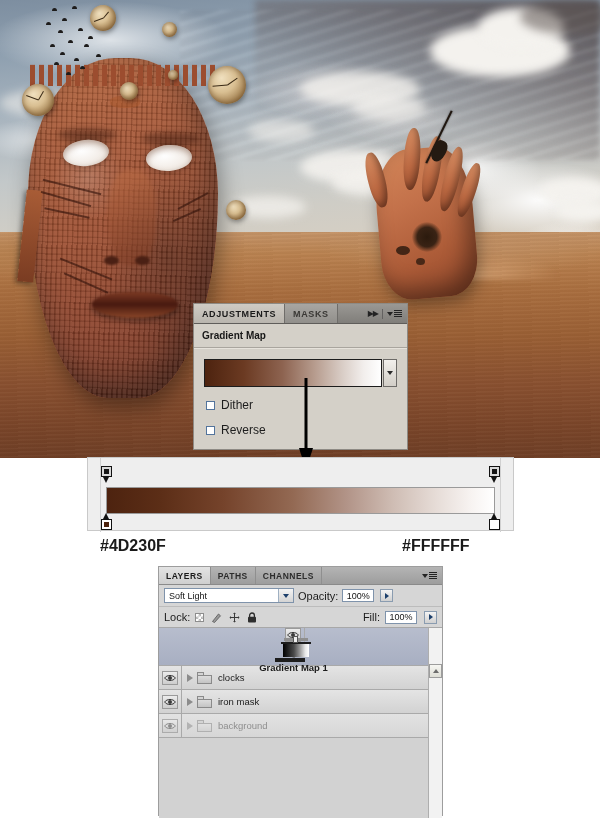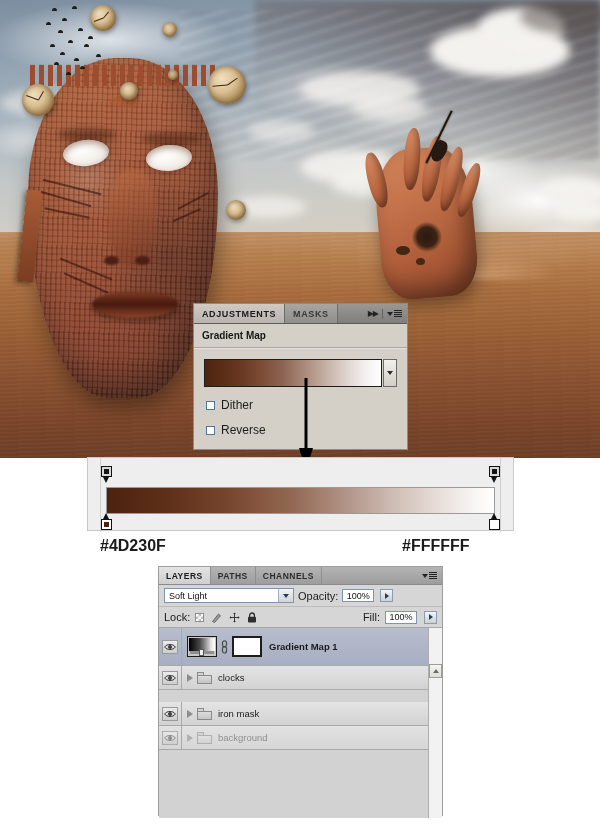--- a/index.html
+++ b/index.html
@@ -465,21 +465,21 @@
     <span class="lk-sp"></span>
     <span class="lbl">Fill:</span>
     <span class="numbox">100%</span>
     <span class="spin">
         <i></i>
       </span>
   </div>
 
   <div class="ly-list">
 
-    <div class="lrow sel" style="height:37px;padding-right:14px;">
+    <div class="lrow sel" style="height:37px;padding-right:14px;flex-direction:column;">
       <span class="eyecell" style="height:37px;">
         <span class="eyebox">
           <svg width="12" height="8" viewBox="0 0 12 8">
             <path d="M0.6 4 C3 0.6 9 0.6 11.4 4 C9 7.4 3 7.4 0.6 4 Z" fill="none" stroke="#3a3a3a" stroke-width="1"></path>
             <circle cx="6" cy="4" r="2" fill="#3a3a3a"></circle>
           </svg>
         </span>
       </span>
       <span class="gm-thumb">
         <span class="g"></span>
@@ -509,21 +509,21 @@
       </span>
       <span class="tri"></span>
       <span class="folder">
           <u></u>
           <i></i>
         </span>
       <span class="lname">clocks</span>
     </div>
 
 
-    <div class="lrow" style="padding-right:14px;margin-top:12px;">
+    <div class="lrow" style="padding-right:14px;">
       <span class="eyecell">
         <span class="eyebox">
           <svg width="12" height="8" viewBox="0 0 12 8">
             <path d="M0.6 4 C3 0.6 9 0.6 11.4 4 C9 7.4 3 7.4 0.6 4 Z" fill="none" stroke="#3a3a3a" stroke-width="1"></path>
             <circle cx="6" cy="4" r="2" fill="#3a3a3a"></circle>
           </svg>
         </span>
       </span>
       <span class="tri"></span>
       <span class="folder">

